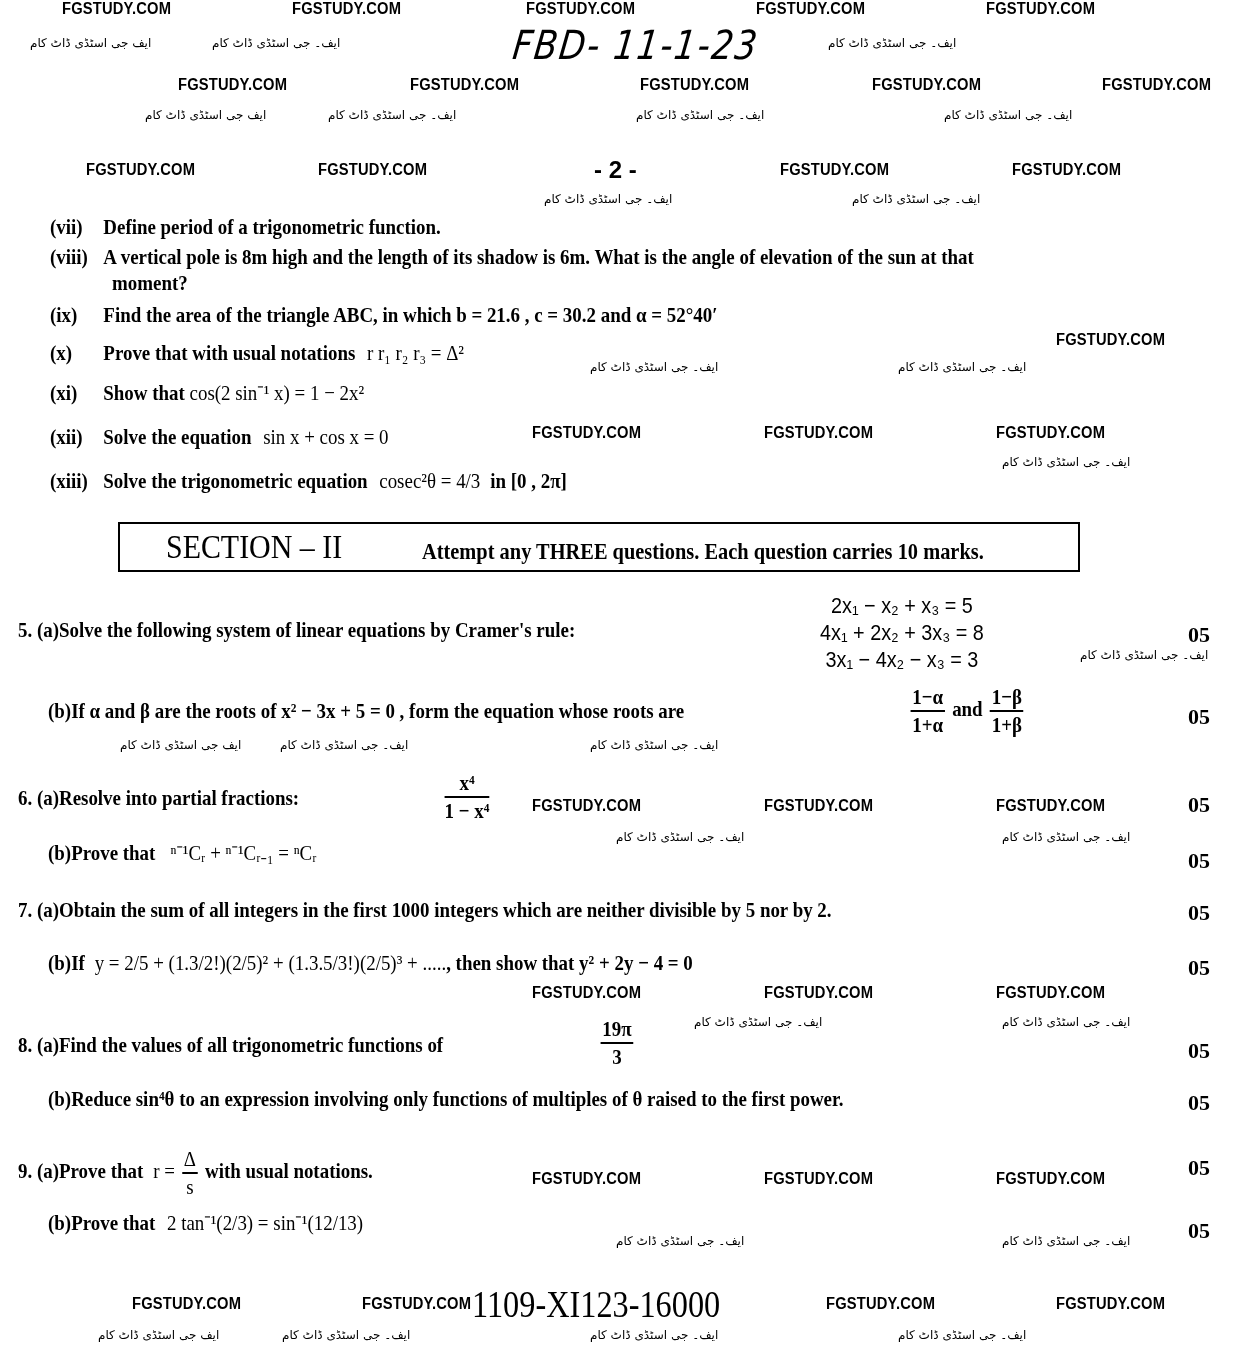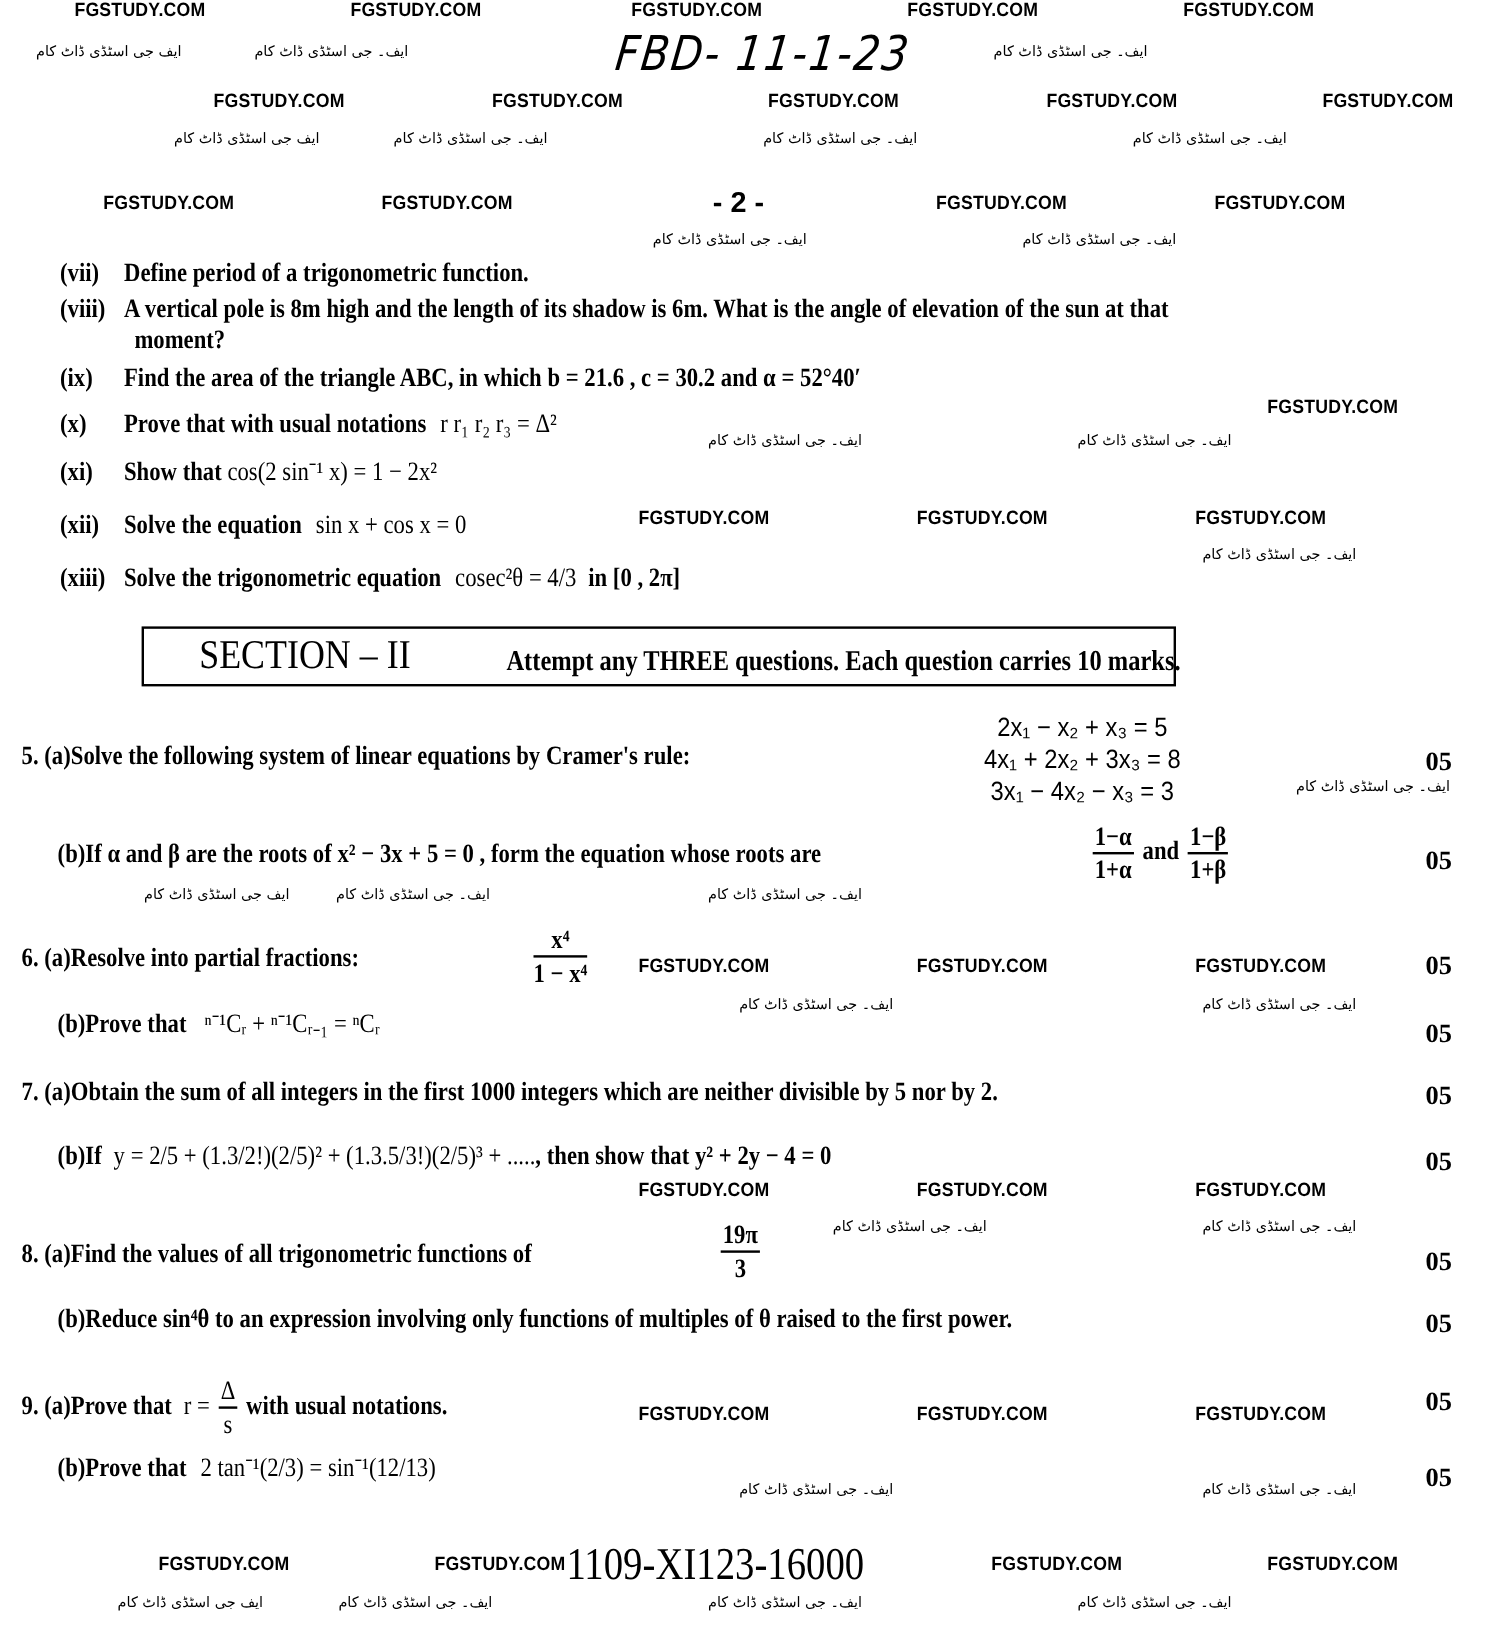--- a/index.html
+++ b/index.html
@@ -25,21 +25,21 @@
   .q {
     font-family: "Liberation Serif", serif; font-size: 22px; font-weight: bold;
     transform: scaleX(0.86); transform-origin: left top; line-height: 26px;
   }
   .num { display: inline-block; width: 62px; }
   .marks { font-family: "Liberation Serif", serif; font-size: 22px; font-weight: bold; text-align: right; }
   .frac { display: inline-flex; flex-direction: column; vertical-align: middle; text-align: center; line-height: 1; margin: 0 3px; }
   .frac .top { border-bottom: 2px solid #000; padding: 0 2px 2px 2px; }
   .frac .bot { padding-top: 2px; }
   .section-box {
-    position: absolute; left: 118px; top: 522px; width: 862px; height: 50px;
+    position: absolute; left: 118px; top: 522px; width: 962px; height: 50px;
     border: 2px solid #000; box-sizing: border-box;
   }
   .section-title {
     position: absolute; left: 46px; top: 4px; font-size: 34px; font-family: "Liberation Serif", serif;
     transform: scaleX(0.88); transform-origin: left top; white-space: nowrap;
   }
   .section-instr {
     position: absolute; left: 302px; top: 14px; font-size: 24px; font-family: "Liberation Serif", serif;
     font-weight: bold; transform: scaleX(0.85); transform-origin: left top; white-space: nowrap;
   }

